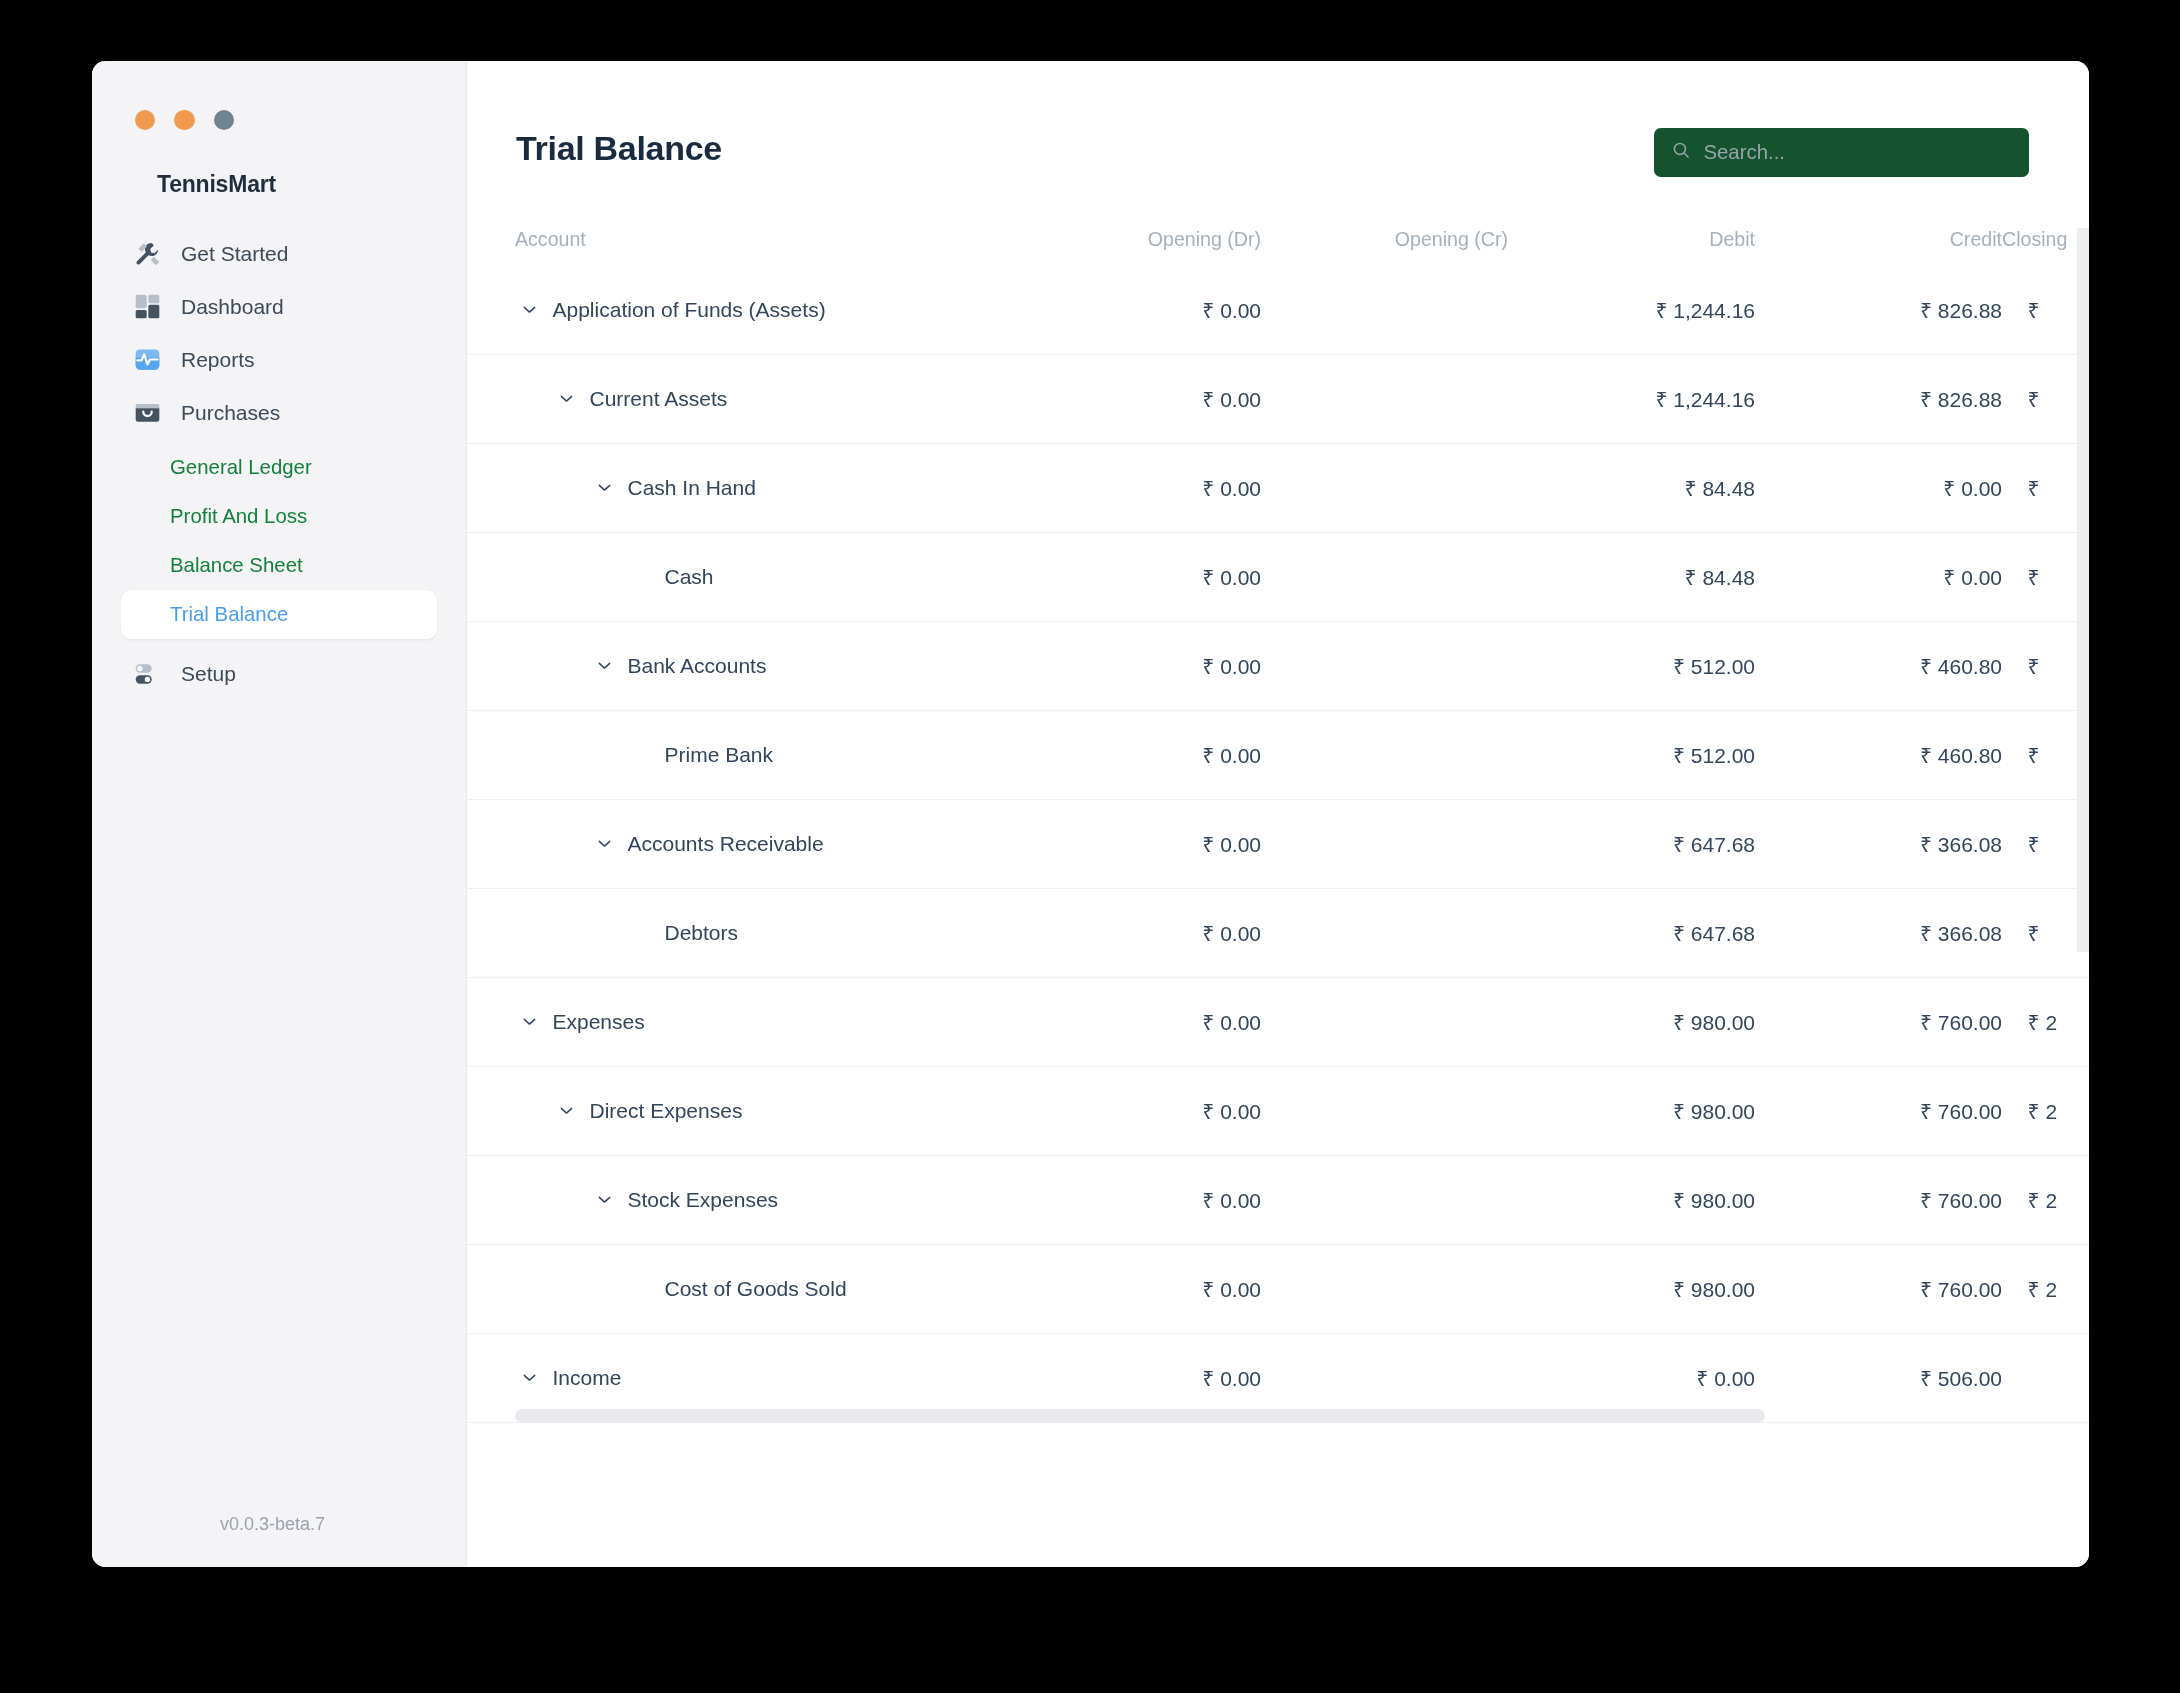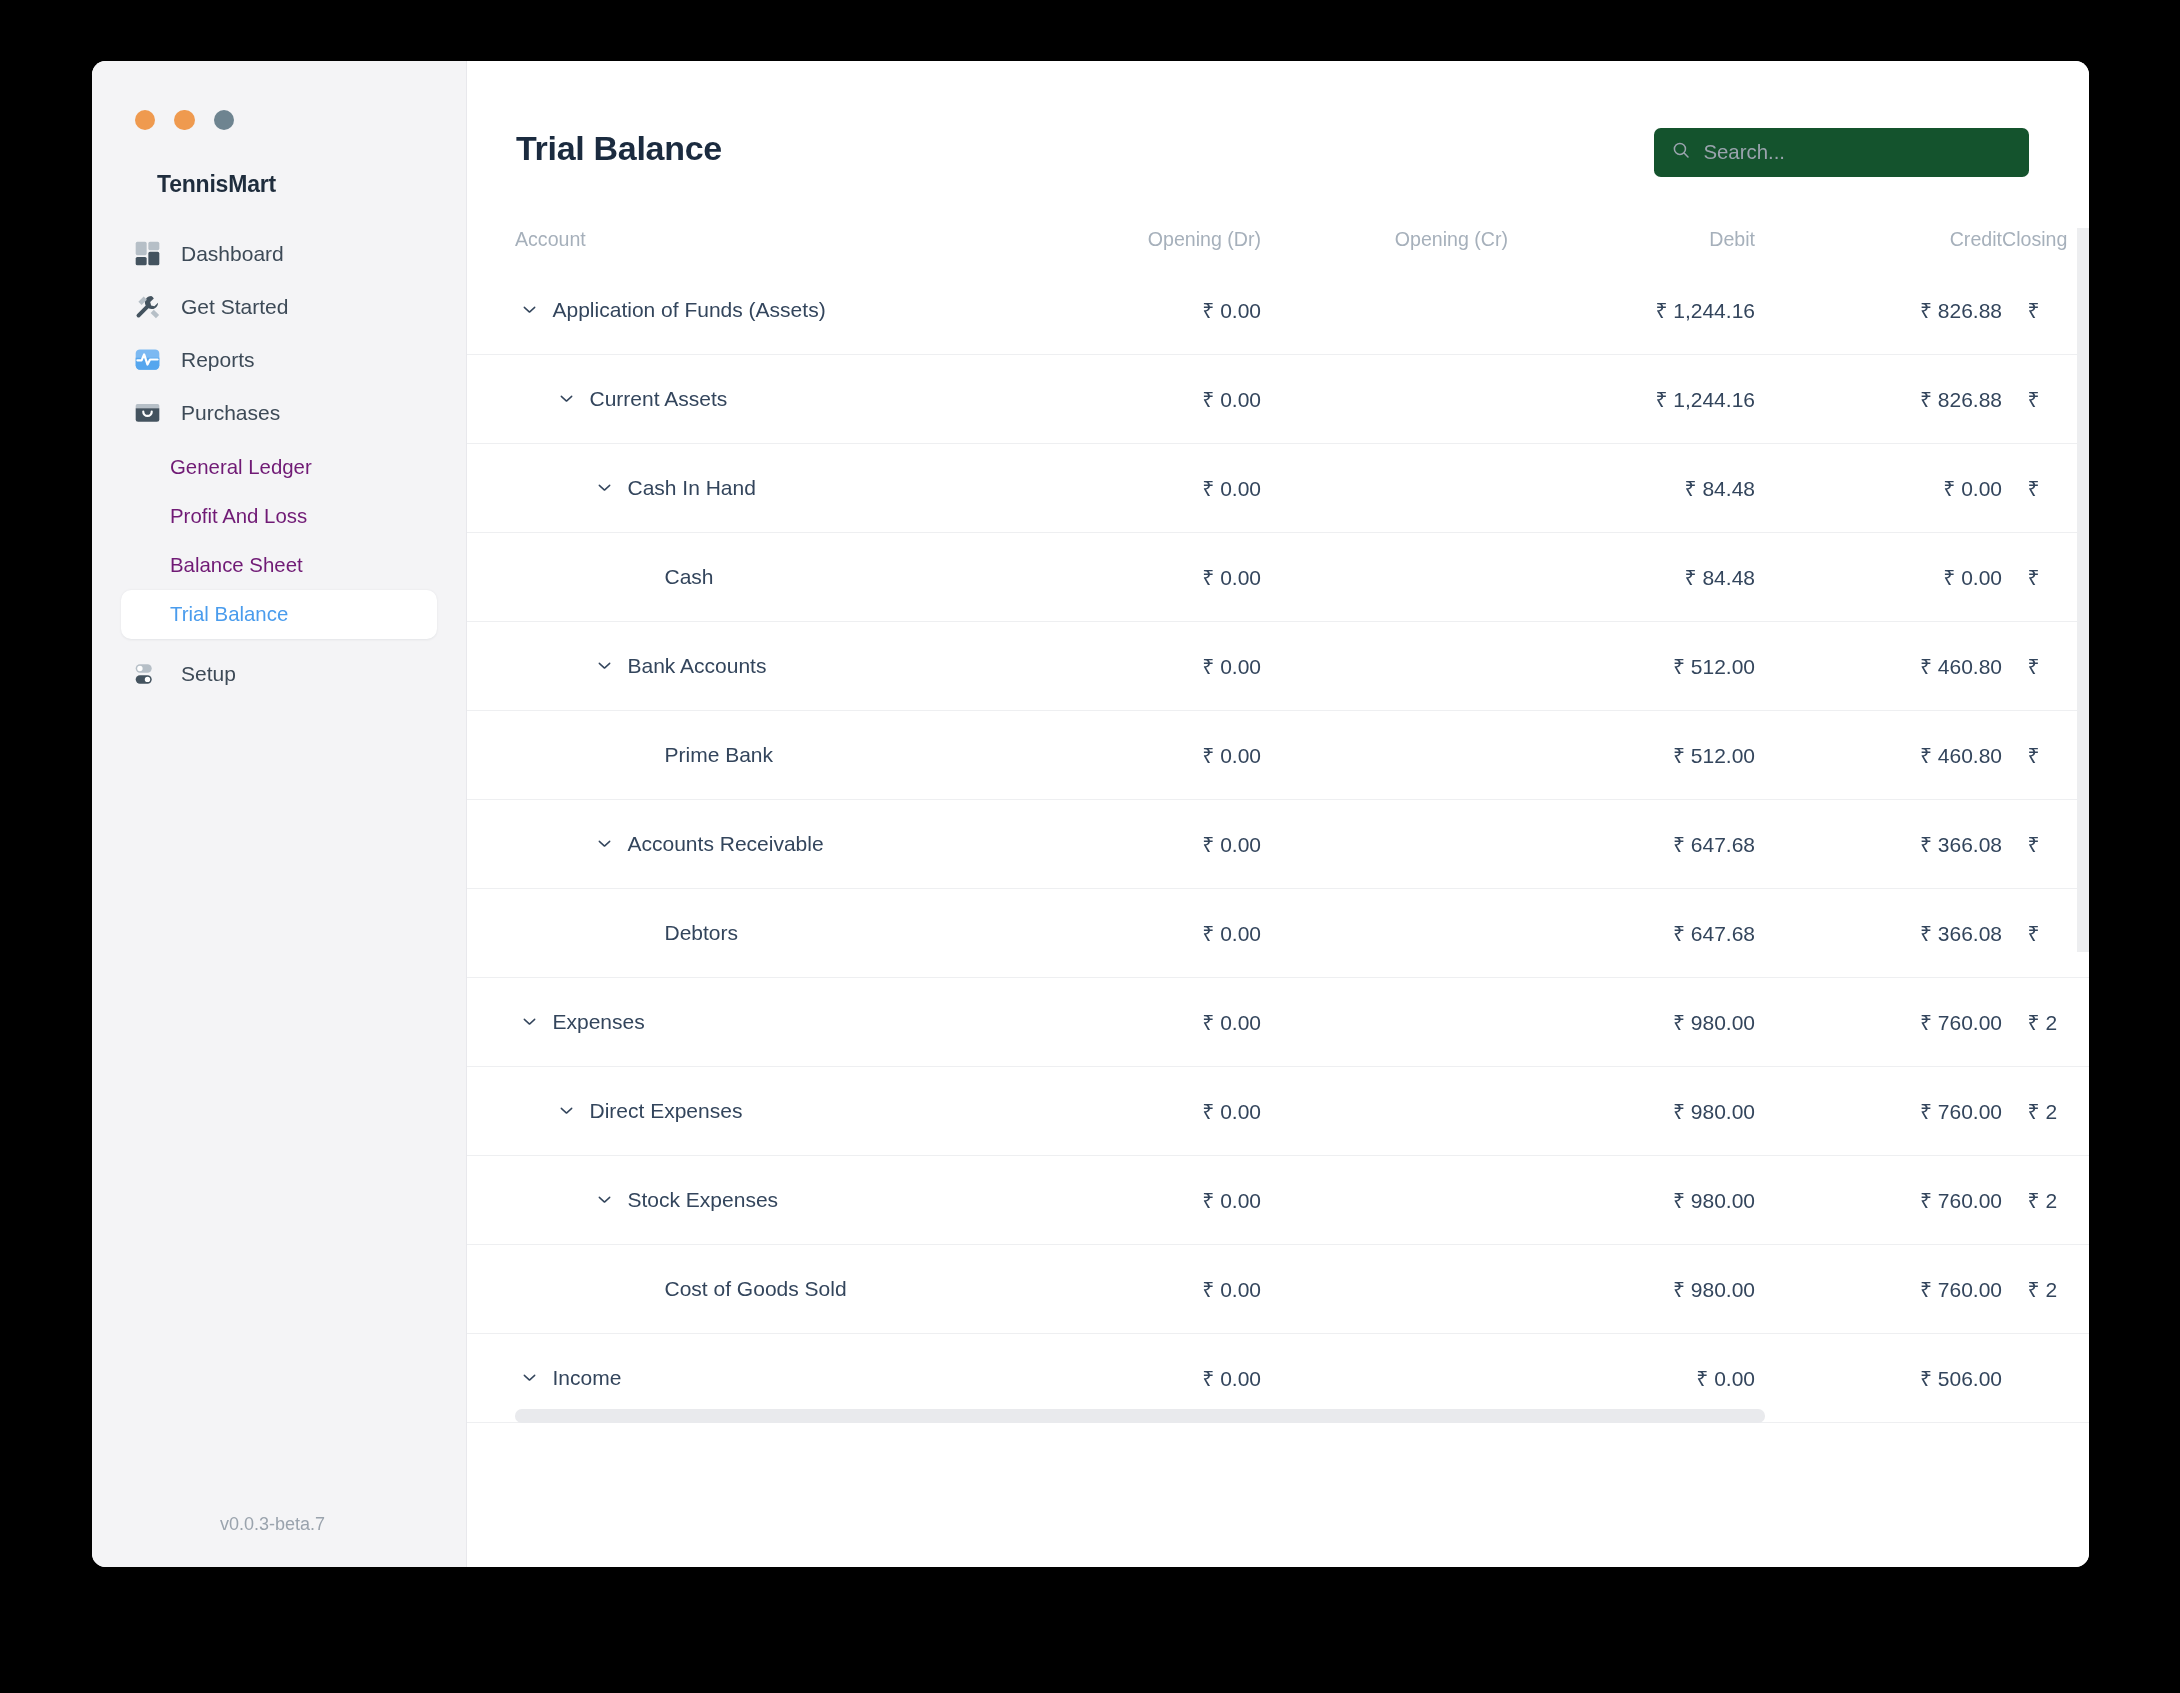--- a/index.html
+++ b/index.html
@@ -76,21 +76,21 @@
 
   .subnav { margin-top: 3.4px; }
   .subnav-item {
     display: flex;
     align-items: center;
     height: 49px;
     margin: 0 29px;
     padding-left: 49px;
     border-radius: 10.2px;
     font-size: 20.4px;
-    color: #701a75;
+    color: #15803d;
   }
   .subnav-item.active {
     background: #ffffff;
     color: #4a9ced;
     box-shadow: 0 0.9px 2.6px rgba(16,24,40,0.07);
   }
 
   .version {
     position: absolute;
     left: 128px;
@@ -225,42 +225,42 @@
 
     <div class="traffic-lights">
       <div class="tl-dot tl-red"></div>
       <div class="tl-dot tl-amber"></div>
       <div class="tl-dot tl-green"></div>
     </div>
 
     <div class="brand">TennisMart</div>
 
     <div class="nav">
+
+      <div class="nav-item">
+        <span class="nav-icon">
+          <svg width="27" height="27" viewBox="0 0 32 32">
+            <path d="M20.5 3.5a7.6 7.6 0 0 0-6.6 11.3L3.6 25.1a2.2 2.2 0 0 0 0 3.1l.2.2a2.2 2.2 0 0 0 3.1 0L17.2 18.1A7.6 7.6 0 0 0 28.5 11.5l-4.3 4.3-3.9-1.1-1.1-3.9 4.3-4.3a7.6 7.6 0 0 0-3-3z" fill="#44535f"></path>
+            <path d="M11.5 4.2 5.2 10.5l3.8 3.8 6.3-6.3z" fill="#b6bfc7"></path>
+            <path d="M23.5 19.8 29.8 26.1l-3.8 3.8-6.3-6.3z" fill="#b6bfc7"></path>
+          </svg>
+        </span>
+        <span>Get Started</span>
+      </div>
 
       <div class="nav-item">
         <span class="nav-icon">
           <svg width="27" height="27" viewBox="0 0 32 32">
             <rect x="2" y="2" width="13" height="16" rx="2" fill="#b6bfc7"></rect>
             <rect x="17" y="2" width="13" height="10" rx="2" fill="#b6bfc7"></rect>
             <rect x="2" y="20" width="13" height="10" rx="2" fill="#44535f"></rect>
             <rect x="17" y="14" width="13" height="16" rx="2" fill="#44535f"></rect>
           </svg>
         </span>
         <span>Dashboard</span>
-      </div>
-
-      <div class="nav-item">
-        <span class="nav-icon">
-          <svg width="27" height="27" viewBox="0 0 32 32">
-            <path d="M20.5 3.5a7.6 7.6 0 0 0-6.6 11.3L3.6 25.1a2.2 2.2 0 0 0 0 3.1l.2.2a2.2 2.2 0 0 0 3.1 0L17.2 18.1A7.6 7.6 0 0 0 28.5 11.5l-4.3 4.3-3.9-1.1-1.1-3.9 4.3-4.3a7.6 7.6 0 0 0-3-3z" fill="#44535f"></path>
-            <path d="M11.5 4.2 5.2 10.5l3.8 3.8 6.3-6.3z" fill="#b6bfc7"></path>
-            <path d="M23.5 19.8 29.8 26.1l-3.8 3.8-6.3-6.3z" fill="#b6bfc7"></path>
-          </svg>
-        </span>
-        <span>Get Started</span>
       </div>
 
 
       <div class="nav-item">
         <span class="nav-icon">
           <svg width="27" height="27" viewBox="0 0 32 32">
             <rect x="2" y="4" width="28" height="24" rx="5" fill="#7cb9f2"></rect>
             <path d="M2 14h28v9a5 5 0 0 1-5 5H7a5 5 0 0 1-5-5z" fill="#55a6ee"></path>
             <path d="M4 17h5l3-7 4 12 3-6h9" stroke="#ffffff" stroke-width="2.6" fill="none" stroke-linejoin="round" stroke-linecap="round"></path>
           </svg>

